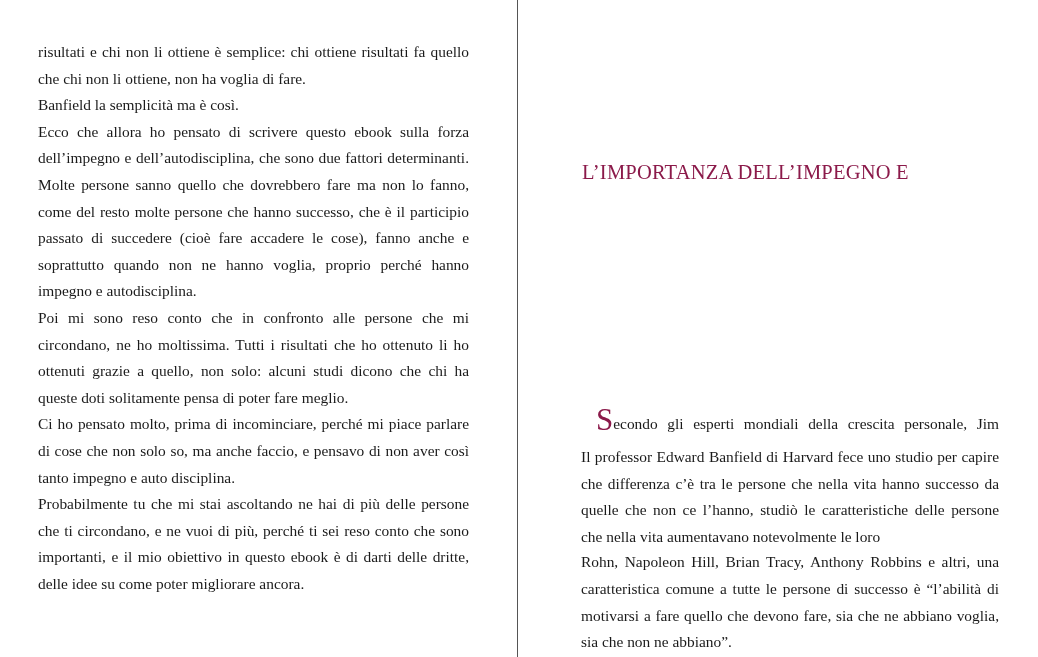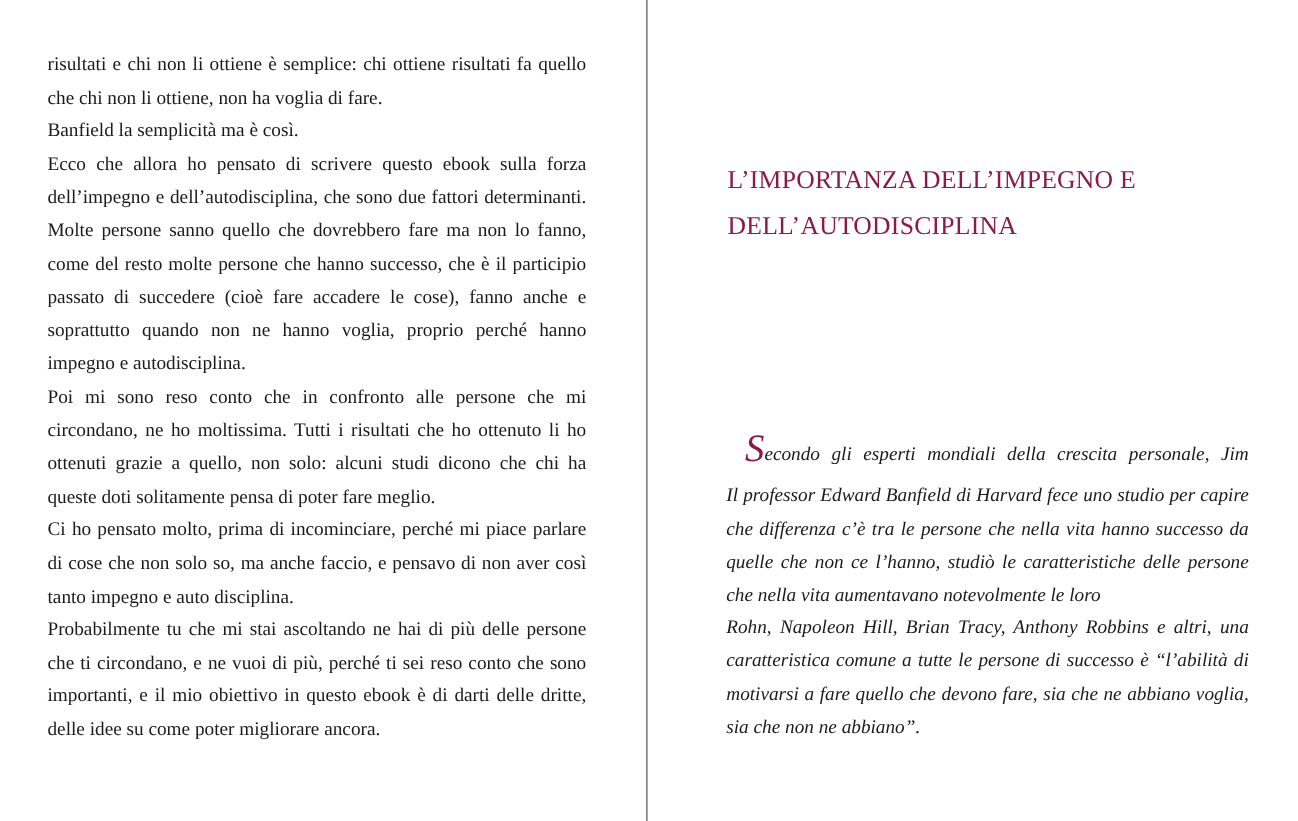--- a/index.html
+++ b/index.html
@@ -20,20 +20,21 @@
       top: 0;
       height: 525px;
     }
     .page-left {
       left: 0;
       width: 518px;
     }
     .page-right {
       left: 519px;
       width: 519px;
+      margin-top: 28px;
     }
     .divider {
       position: absolute;
       left: 517px;
       top: 0;
       width: 1px;
       height: 657px;
       background: #555555;
     }
     .text-block {
@@ -59,23 +60,22 @@
       width: 400px;
       font-size: 20.5px;
       line-height: 37px;
       color: #8b1a4a;
       letter-spacing: 0.2px;
       font-weight: normal;
       margin: 0;
     }
     .page-right .text-block {
       left: 62px;
-      top: 344px;
+      top: 376px;
       width: 418px;
-      font-style: italic;
     }
     .first-para {
       text-indent: 15px;
       line-height: 26.6px;
     }
     .dropcap {
       color: #8b1a4a;
       font-size: 31px;
       line-height: 26px;
       vertical-align: -1px;
@@ -102,21 +102,20 @@
     <p class="para">Ci ho pensato molto, prima di incominciare, perché mi piace parlare di cose che non solo so, ma anche faccio, e pensavo di non aver così tanto impegno e auto disciplina.</p>
     <p class="para">Probabilmente tu che mi stai ascoltando ne hai di più delle persone che ti circondano, e ne vuoi di più, perché ti sei reso conto che sono importanti, e il mio obiettivo in questo ebook è di darti delle dritte, delle idee su  come poter migliorare ancora.</p>
   </div>
 </div>
 
 <div class="divider"></div>
 
 <div class="page page-right">
   <h2 class="chapter-title">
     <span>L’IMPORTANZA DELL’IMPEGNO E</span><br>
-    <span>DELL’AUTODISCIPLINA</span>
   </h2>
 
   <div class="text-block">
     <p class="para first-para">
       <span class="lead-line"><span class="dropcap">S</span><span>econdo gli esperti mondiali della crescita personale, Jim</span></span>
     </p>
     <p class="para">Il professor Edward Banfield di Harvard fece uno studio per capire che differenza c’è tra le persone che nella vita hanno successo da quelle che non ce l’hanno, studiò le caratteristiche delle persone che nella vita aumentavano notevolmente le loro</p>
     <p class="para right-rest">Rohn, Napoleon Hill, Brian Tracy, Anthony Robbins e altri, una caratteristica comune a tutte le persone di successo è “l’abilità di motivarsi a fare quello che devono fare, sia che ne abbiano voglia, sia che non ne abbiano”.</p>
   </div>
 </div>

